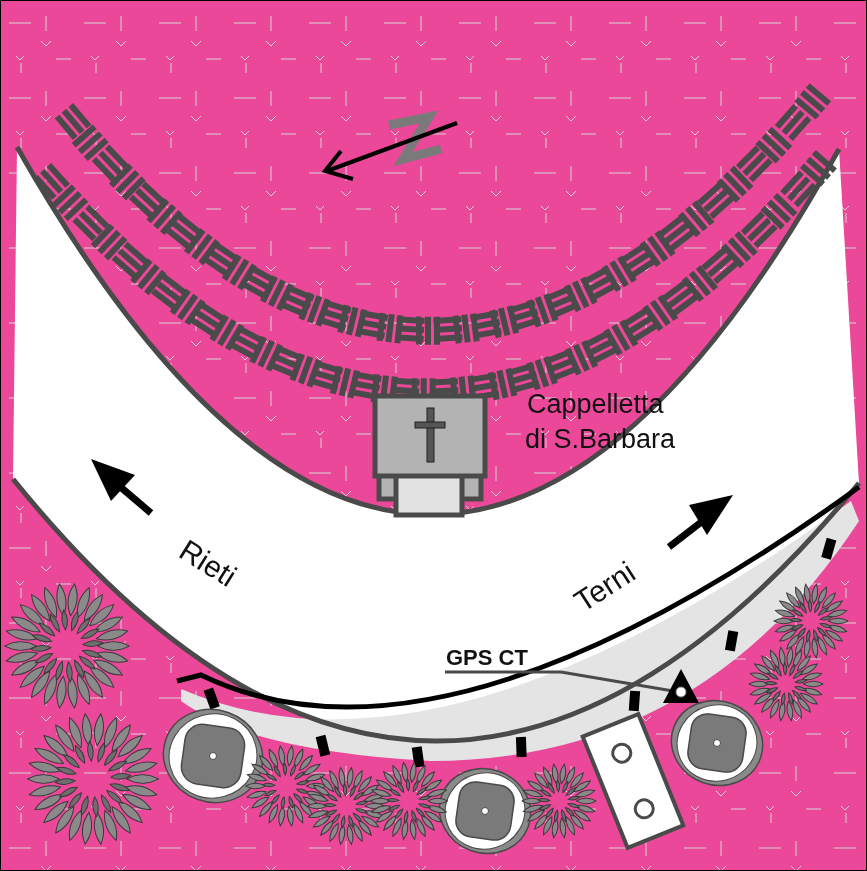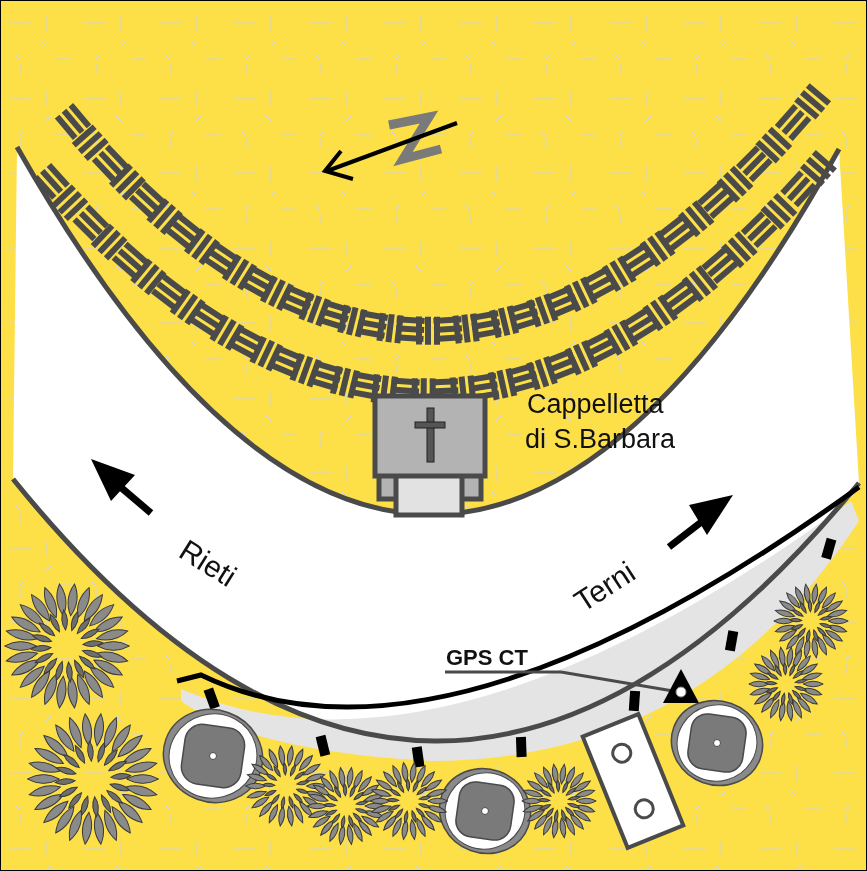--- a/index.html
+++ b/index.html
@@ -1,19 +1,19 @@
 <!DOCTYPE html>
 <html><head>
   <meta charset="utf-8">
   <style>
     html, body { margin: 0; padding: 0; background: #ffffff; }
     body { width: 867px; height: 871px; overflow: hidden; }
     #map-frame {
       position: relative; width: 865px; height: 869px;
-      border: 1px solid #000; background: #fde047; overflow: hidden;
+      border: 1px solid #000; background: #ec4899; overflow: hidden;
     }
     #map-svg { position: absolute; left: 0; top: 0; }
     .lbl { font-family: "Liberation Sans", sans-serif; fill: #111; }
     .lbl-chapel { font-size: 27px; }
     .lbl-road { font-size: 30px; }
     .lbl-gps { font-size: 22px; font-weight: bold; }
   </style>
 </head>
 <body>
 

